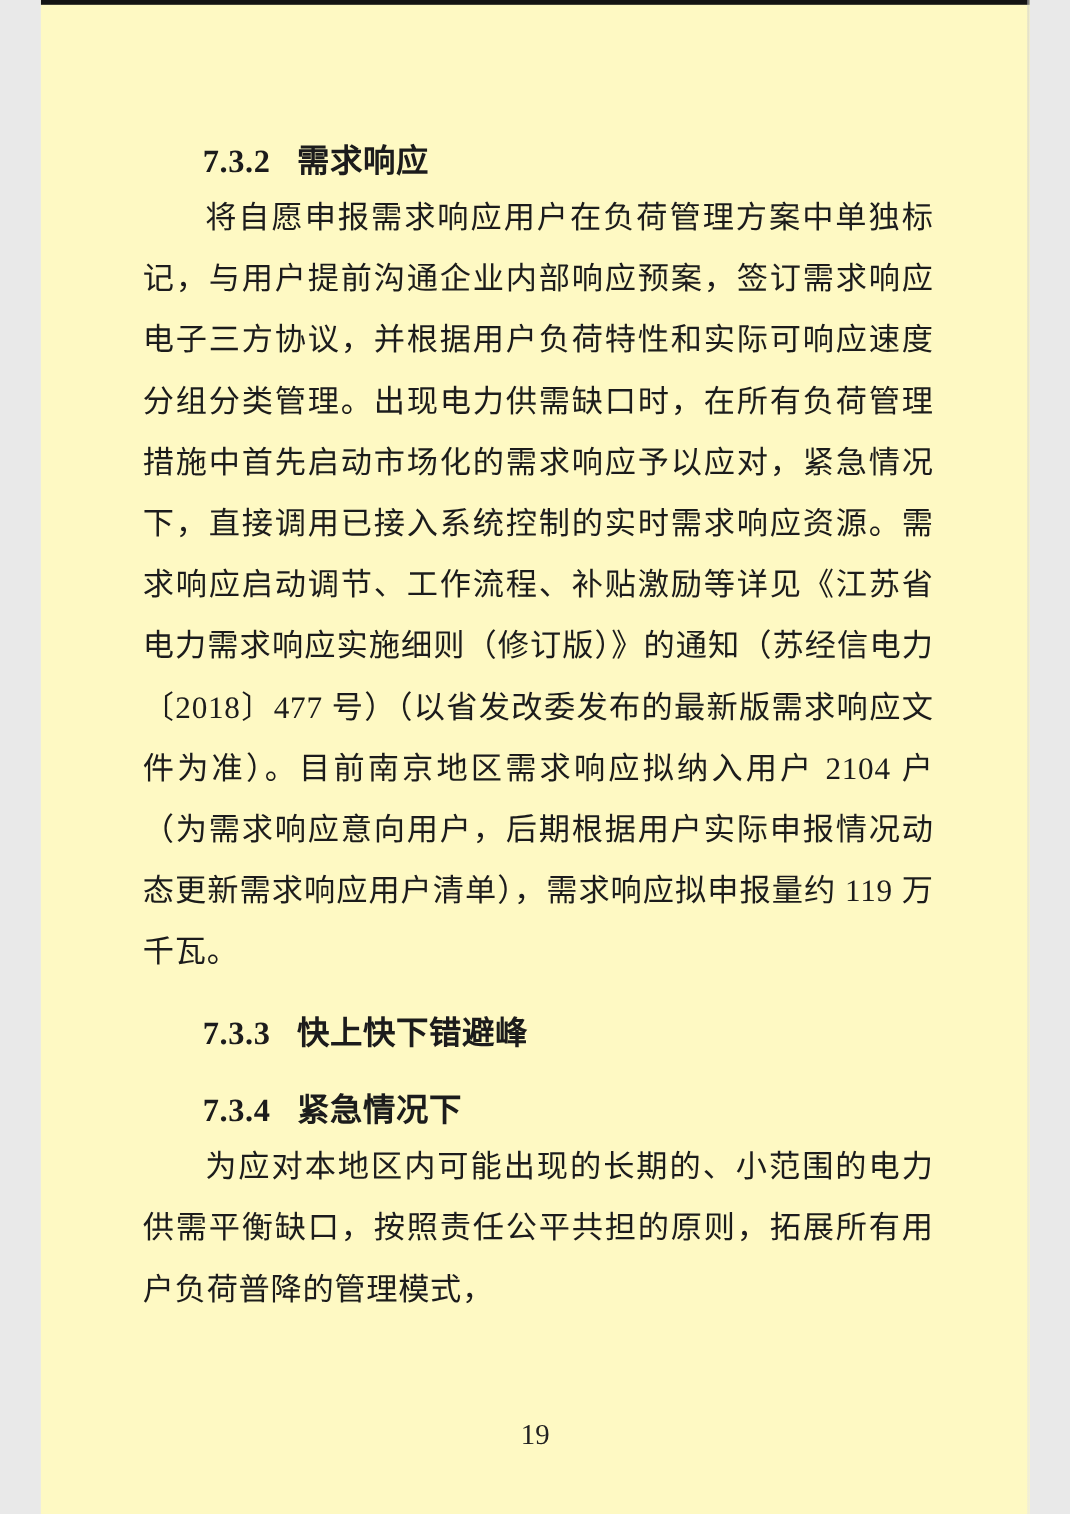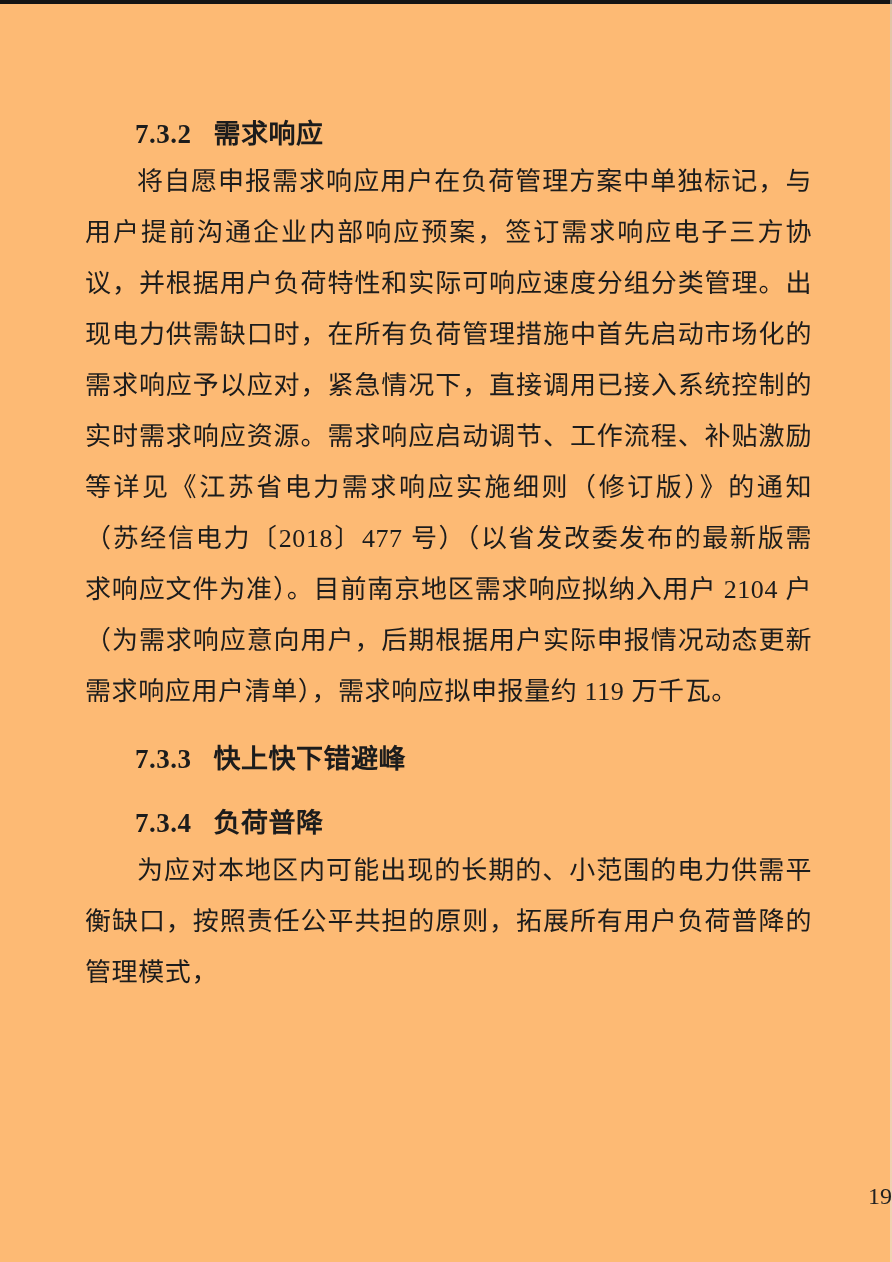--- a/index.html
+++ b/index.html
@@ -2,24 +2,24 @@
 <html lang="zh-CN"><head>
 <meta charset="utf-8">
 <style>
   html, body {
     margin: 0;
     padding: 0;
     background: #e9e9e9;
   }
   .page {
     position: relative;
-    width: 892px;
+    width: 824px;
     height: 1262px;
     margin: 0 auto;
-    background: #fdba74;
+    background: #fef9c3;
     color: #1c1c1c;
     font-family: "Liberation Serif", "DejaVu Serif", serif;
     overflow: hidden;
     box-sizing: border-box;
   }
   .scan-bar-top {
     position: absolute;
     top: 0;
     left: 0;
     width: 100%;
@@ -62,21 +62,21 @@
     text-align: justify;
     text-justify: inter-ideograph;
     text-indent: 2em;
     letter-spacing: 0.6px;
   }
   .page-number {
     position: absolute;
     bottom: 52px;
     left: 0;
     width: 100%;
-    text-align: right;
+    text-align: center;
     font-size: 24px;
     line-height: 28px;
     color: #222222;
   }
 </style>
 </head>
 <body>
 
 <div class="page">
   <div class="scan-bar-top"></div>
@@ -87,20 +87,20 @@
     <h2 class="section-heading">
       <span class="heading-number">7.3.2</span><span>需求响应</span>
     </h2>
     <p class="body-paragraph">将自愿申报需求响应用户在负荷管理方案中单独标记，与用户提前沟通企业内部响应预案，签订需求响应电子三方协议，并根据用户负荷特性和实际可响应速度分组分类管理。出现电力供需缺口时，在所有负荷管理措施中首先启动市场化的需求响应予以应对，紧急情况下，直接调用已接入系统控制的实时需求响应资源。需求响应启动调节、工作流程、补贴激励等详见《江苏省电力需求响应实施细则（修订版）》的通知（苏经信电力〔2018〕477 号）（以省发改委发布的最新版需求响应文件为准）。目前南京地区需求响应拟纳入用户 2104 户（为需求响应意向用户，后期根据用户实际申报情况动态更新需求响应用户清单），需求响应拟申报量约 119 万千瓦。</p>
 
     <h2 class="section-heading gap-above">
       <span class="heading-number">7.3.3</span><span>快上快下错避峰</span>
     </h2>
 
     <h2 class="section-heading gap-above">
-      <span class="heading-number">7.3.4</span><span>负荷普降</span>
+      <span class="heading-number">7.3.4</span><span>紧急情况下</span>
     </h2>
     <p class="body-paragraph">为应对本地区内可能出现的长期的、小范围的电力供需平衡缺口，按照责任公平共担的原则，拓展所有用户负荷普降的管理模式，</p>
 
   </main>
 
   <footer class="page-number">19</footer>
 </div>
 
 </body></html>

